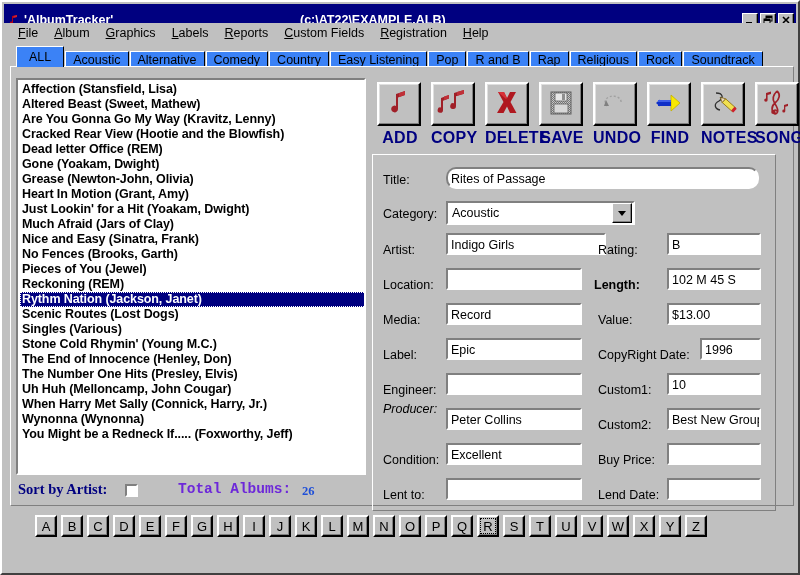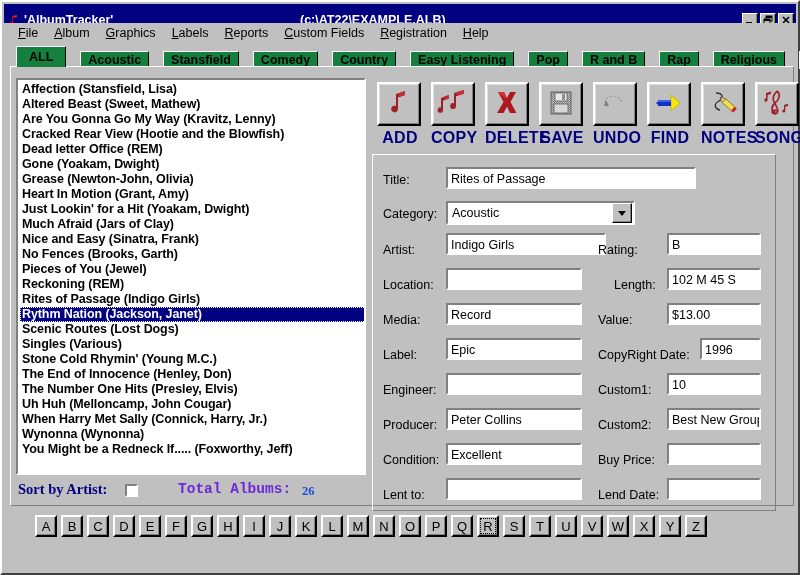--- a/index.html
+++ b/index.html
@@ -107,32 +107,31 @@
     position: absolute;
     left: 14px; top: 44px;
     height: 21px;
     display: flex;
     align-items: flex-end;
   }
   .tab {
     height: 18px;
     line-height: 17px;
     padding: 0 7px;
-    background: #15803d;
+    background: #3b82f6;
     border-top: 1px solid #ffffff;
     border-left: 1px solid #ffffff;
     border-right: 1px solid #000000;
     font-size: 12.5px;
     color: #000;
     box-sizing: border-box;
     white-space: nowrap;
-    margin-right: 14px;
+    margin-right: 1px;
     position: relative;
     top: 2px;
-    font-weight: bold;
   }
   .tab.active {
     height: 21px;
     line-height: 20px;
     top: 0px;
     padding: 0 12px;
     z-index: 3;
     border-bottom: none;
   }
 
@@ -383,21 +382,21 @@
     <span class="menu-item"><u>L</u>abels</span>
     <span class="menu-item"><u>R</u>eports</span>
     <span class="menu-item"><u>C</u>ustom Fields</span>
     <span class="menu-item"><u>R</u>egistration</span>
     <span class="menu-item"><u>H</u>elp</span>
   </div>
 
   <div class="tabstrip" id="tabstrip">
       <div class="tab active">ALL</div>
       <div class="tab">Acoustic</div>
-      <div class="tab">Stansfield</div>
+      <div class="tab">Alternative</div>
       <div class="tab">Comedy</div>
       <div class="tab">Country</div>
       <div class="tab">Easy Listening</div>
       <div class="tab">Pop</div>
       <div class="tab">R and B</div>
       <div class="tab">Rap</div>
       <div class="tab">Religious</div>
       <div class="tab">Rock</div>
       <div class="tab">Soundtrack</div>
     </div>
@@ -412,21 +411,20 @@
       <div class="li">Dead letter Office (REM)</div>
       <div class="li">Gone (Yoakam, Dwight)</div>
       <div class="li">Grease (Newton-John, Olivia)</div>
       <div class="li">Heart In Motion (Grant, Amy)</div>
       <div class="li">Just Lookin' for a Hit (Yoakam, Dwight)</div>
       <div class="li">Much Afraid (Jars of Clay)</div>
       <div class="li">Nice and Easy (Sinatra, Frank)</div>
       <div class="li">No Fences (Brooks, Garth)</div>
       <div class="li">Pieces of You (Jewel)</div>
       <div class="li">Reckoning (REM)</div>
-      <div class="li">Rites of Passage (Indigo Girls)</div>
       <div class="li sel">Rythm Nation (Jackson, Janet)</div>
       <div class="li">Scenic Routes (Lost Dogs)</div>
       <div class="li">Singles (Various)</div>
       <div class="li">Stone Cold Rhymin' (Young M.C.)</div>
       <div class="li">The End of Innocence (Henley, Don)</div>
       <div class="li">The Number One Hits (Presley, Elvis)</div>
       <div class="li">Uh Huh (Melloncamp, John Cougar)</div>
       <div class="li">When Harry Met Sally (Connick, Harry, Jr.)</div>
       <div class="li">Wynonna (Wynonna)</div>
       <div class="li">You Might be a Redneck If..... (Foxworthy, Jeff)</div>
@@ -549,58 +547,58 @@
         </span>
       </div>
       <div class="tblabel">SONGS</div>
     </div>
 
   </div>
 
   <div class="groupbox"></div>
 
   <span class="fieldlabel" style="left:381px; top:171px;">Title:</span>
-  <div class="textfield" style="left:444px; top:165px; width:250px;">Rites of Passage</div>
+  <div class="textfield" style="left:444px; top:165px; width:313px;border-radius:10px;">Rites of Passage</div>
 
   <span class="fieldlabel" style="left:381px; top:205px;">Category:</span>
   <div class="combo" style="left:444px; top:199px; width:189px;">
     <span class="combo-text">Acoustic</span>
     <span class="combo-arrow">
       <svg width="8" height="5" viewBox="0 0 8 5">
           <path d="M0 0 L8 0 L4 5 Z" fill="#000"></path>
         </svg>
     </span>
   </div>
 
   <span class="fieldlabel" style="left:381px; top:241px;">Artist:</span>
   <div class="textfield" style="left:444px; top:231px; width:160px;">Indigo Girls</div>
   <span class="fieldlabel" style="left:596px; top:241px;">Rating:</span>
   <div class="textfield" style="left:665px; top:231px; width:94px;">B</div>
 
   <span class="fieldlabel" style="left:381px; top:276px;">Location:</span>
   <div class="textfield" style="left:444px; top:266px; width:136px;"></div>
-  <span class="fieldlabel" style="left:612px; top:276px;">Length:</span>
+  <span class="fieldlabel" style="left:592px; top:276px;font-weight:bold;">Length:</span>
   <div class="textfield" style="left:665px; top:266px; width:94px;">102 M 45 S</div>
 
   <span class="fieldlabel" style="left:381px; top:311px;">Media:</span>
   <div class="textfield" style="left:444px; top:301px; width:136px;">Record</div>
   <span class="fieldlabel" style="left:596px; top:311px;">Value:</span>
   <div class="textfield" style="left:665px; top:301px; width:94px;">$13.00</div>
 
   <span class="fieldlabel" style="left:381px; top:346px;">Label:</span>
   <div class="textfield" style="left:444px; top:336px; width:136px;">Epic</div>
   <span class="fieldlabel" style="left:596px; top:346px;">CopyRight Date:</span>
   <div class="textfield" style="left:698px; top:336px; width:61px;">1996</div>
 
   <span class="fieldlabel" style="left:381px; top:381px;">Engineer:</span>
   <div class="textfield" style="left:444px; top:371px; width:136px;"></div>
   <span class="fieldlabel" style="left:596px; top:381px;">Custom1:</span>
   <div class="textfield" style="left:665px; top:371px; width:94px;">10</div>
 
-  <span class="fieldlabel" style="left:381px; top:416px;">Producer:</span>
+  <span class="fieldlabel" style="left:381px; top:400px;font-style:italic;">Producer:</span>
   <div class="textfield" style="left:444px; top:406px; width:136px;">Peter Collins</div>
   <span class="fieldlabel" style="left:596px; top:416px;">Custom2:</span>
   <div class="textfield" style="left:665px; top:406px; width:94px;">Best New Group</div>
 
   <span class="fieldlabel" style="left:381px; top:451px;">Condition:</span>
   <div class="textfield" style="left:444px; top:441px; width:136px;">Excellent</div>
   <span class="fieldlabel" style="left:596px; top:451px;">Buy Price:</span>
   <div class="textfield" style="left:665px; top:441px; width:94px;"></div>
 
   <span class="fieldlabel" style="left:381px; top:486px;">Lent to:</span>

